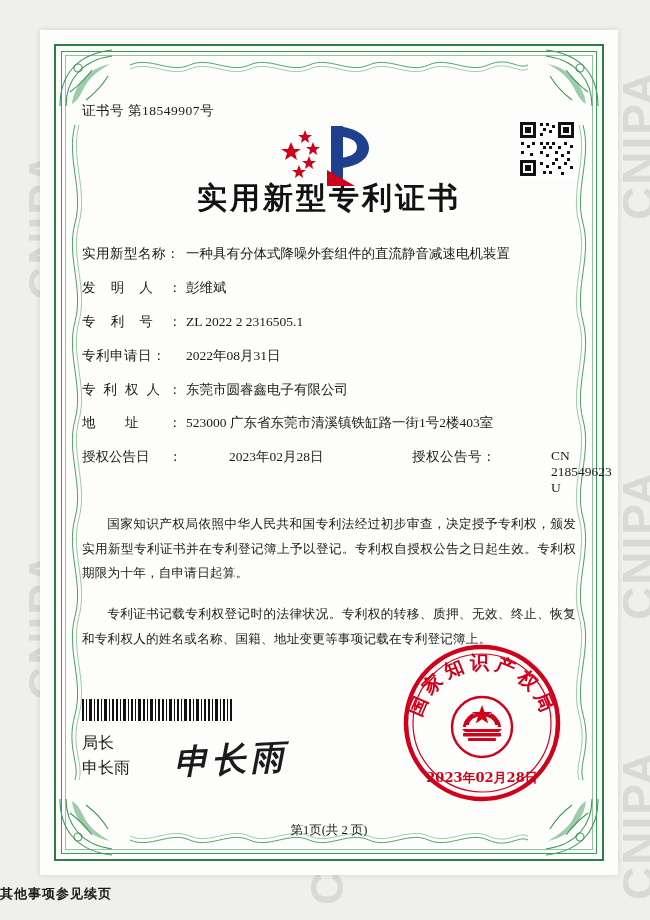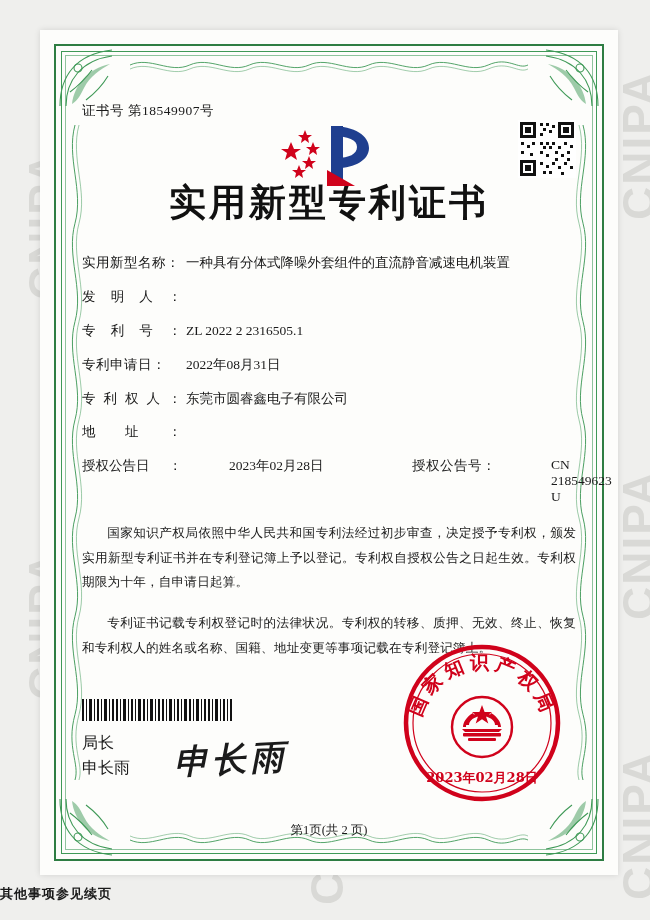--- a/index.html
+++ b/index.html
@@ -131,21 +131,21 @@
     right: 0;
     top: 44px;
     width: 58px;
     height: 58px;
   }
   .qr svg { display: block; }
 
   .title {
     margin-top: 58px;
     text-align: center;
-    font-size: 37px;
+    font-size: 30px;
     font-weight: bold;
     letter-spacing: 3px;
     color: #111;
     font-family: "DejaVu Serif", "Liberation Serif", serif;
   }
 
   .fields {
     margin-top: 26px;
     font-size: 13.5px;
     color: #1a1a1a;
@@ -424,20 +424,21 @@
         <div class="fv">一种具有分体式降噪外套组件的直流静音减速电机装置</div>
       </div>
 
       <div class="field-row">
         <div class="fl spread">
           <span>发</span>
           <span>明</span>
           <span>人</span>
           <span class="colon">：</span>
         </div>
+        <div class="fv">彭维斌</div>
       </div>
 
       <div class="field-row">
         <div class="fl spread">
           <span>专</span>
           <span>利</span>
           <span>号</span>
           <span class="colon">：</span>
         </div>
         <div class="fv">ZL 2022 2 2316505.1</div>
@@ -460,20 +461,21 @@
         </div>
         <div class="fv">东莞市圆睿鑫电子有限公司</div>
       </div>
 
       <div class="field-row">
         <div class="fl spread">
           <span>地</span>
           <span>址</span>
           <span class="colon">：</span>
         </div>
+        <div class="fv">523000 广东省东莞市清溪镇铁缸路一街1号2楼403室</div>
       </div>
 
       <div class="inline-pair">
         <div class="left-label">
           <span>授权公告日</span>
             <span class="colon">：</span>
         </div>
         <div class="left-val">2023年02月28日</div>
         <div class="right-label">
           <span>授权公告号</span><span class="colon">：</span>

